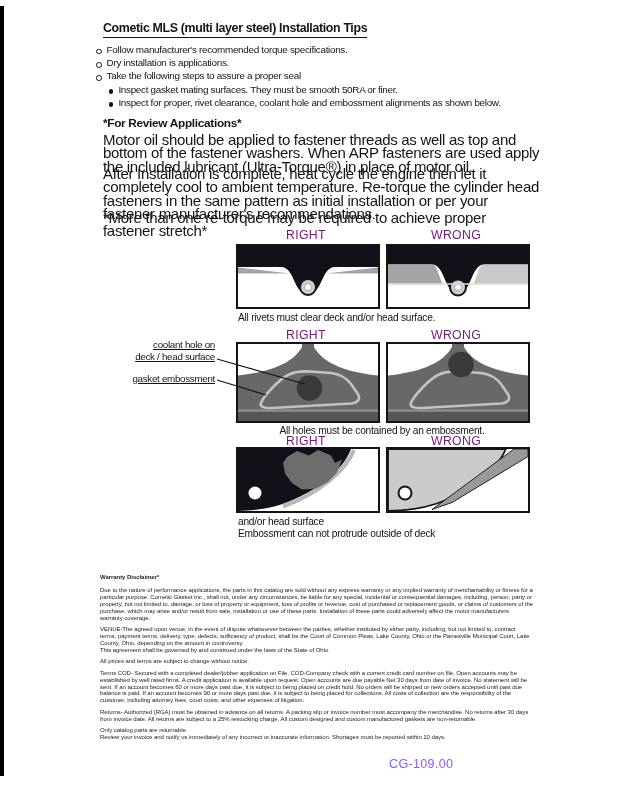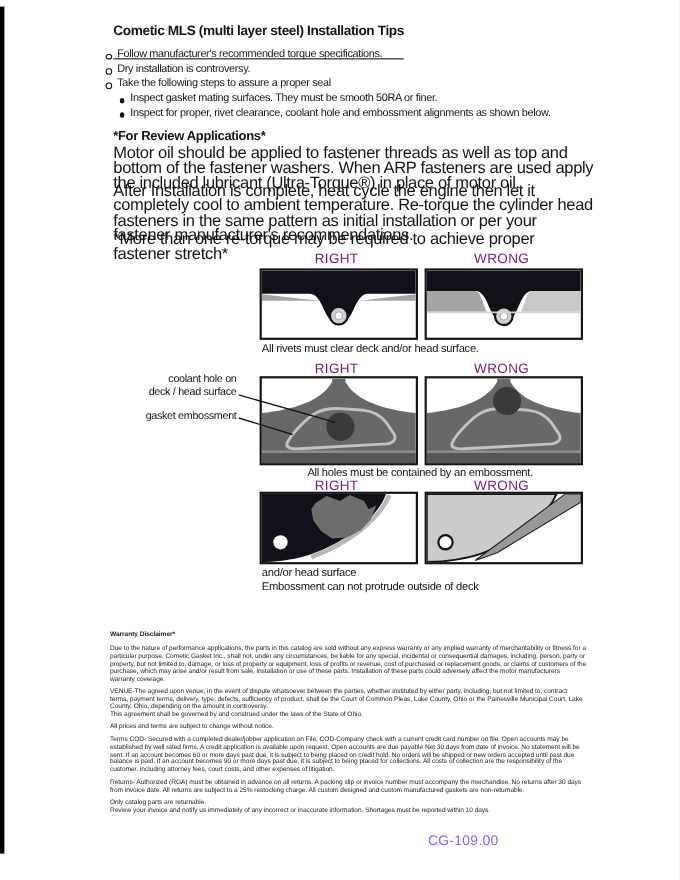--- a/index.html
+++ b/index.html
@@ -7,21 +7,21 @@
     position:relative;width:618px;height:800px;background:#ffffff;
     font-family:"Liberation Sans","DejaVu Sans",sans-serif;color:#141414;
     overflow:hidden;margin:0 auto;
   }
   .abs{position:absolute;}
   
   .edge-bar{left:0;top:6px;width:4px;height:770px;background:#000;}
   
   .doc-title{
     left:103px;top:21px;font-size:12.4px;font-weight:bold;letter-spacing:-0.35px;
-    border-bottom:1.6px solid #141414;padding-bottom:18px;white-space:nowrap;
+    border-bottom:1.6px solid #141414;padding-bottom:2px;white-space:nowrap;
   }
   
   .tips{left:96px;top:43px;width:440px;font-size:9.9px;letter-spacing:-0.3px;}
   .tip-row{display:flex;align-items:center;line-height:13.2px;}
   .tip-row.sub{margin-left:13px;}
   .marker{flex:0 0 auto;width:4.4px;height:4.4px;border-radius:50%;margin:4.2px 5px 0 0;}
   .marker.open{border:1.1px solid #141414;background:#fff;width:3.6px;height:3.6px;}
   .marker.solid{background:#141414;}
   .diesel-h{left:103px;top:116px;font-size:11.8px;font-weight:bold;letter-spacing:-0.3px;}
   .para{left:103px;width:437px;font-size:15px;line-height:13.4px;letter-spacing:-0.3px;}
@@ -34,21 +34,21 @@
   .box-l{left:236px;} .box-r{left:386px;}
   .fig1 .fig-box{top:244px;height:61px;}
   .fig2 .fig-box{top:342px;height:77px;}
   .fig3 .fig-box{top:447px;height:62px;}
   .fig-box svg{display:block;}
   .caption{font-size:10.2px;letter-spacing:-0.25px;line-height:11.6px;color:#141414;}
   .cap1{left:238px;top:312px;}
   .cap2{left:236px;top:425px;width:292px;text-align:center;}
   .cap3{left:238px;top:516px;width:280px;}
   .lbl2{top:328px;} .lbl3{top:434px;}
-  .annot{width:117px;text-align:right;font-size:9.8px;letter-spacing:-0.3px;line-height:11.6px;}
+  .annot{width:117px;text-align:right;font-size:9.8px;letter-spacing:-0.3px;line-height:11.6px;text-decoration:underline;}
   .annot-coolant{left:98px;top:339px;}
   .annot-emboss{left:98px;top:373px;}
   .leader-overlay{left:0;top:0;pointer-events:none;}
   
   .disclaimer{left:100px;top:574px;width:433px;font-size:6px;line-height:6.9px;letter-spacing:-0.05px;color:#1c1c1c;}
   .wd-h{font-weight:bold;margin:0 0 6px 0;}
   .wd-p{margin:0 0 4.6px 0;}
   .wd-line{margin:0;}
   .page-num{left:389px;top:757px;font-size:12.6px;letter-spacing:0.3px;color:#8b5cf6;}
 </style>
@@ -61,21 +61,21 @@
 
   <div class="abs doc-title">Cometic MLS (multi layer steel) Installation Tips</div>
 
   <div class="abs tips">
     <div class="tip-row">
       <span class="marker open"></span>
       <span>Follow manufacturer's recommended torque specifications.</span>
     </div>
     <div class="tip-row">
       <span class="marker open"></span>
-      <span>Dry installation is controversy.</span>
+      <span>Dry installation is applications.</span>
     </div>
     <div class="tip-row">
       <span class="marker open"></span>
       <span>Take the following steps to assure a proper seal</span>
     </div>
     <div class="tip-row sub">
       <span class="marker solid"></span>
       <span>Inspect gasket mating surfaces.  They must be smooth 50RA or finer.</span>
     </div>
     <div class="tip-row sub">

